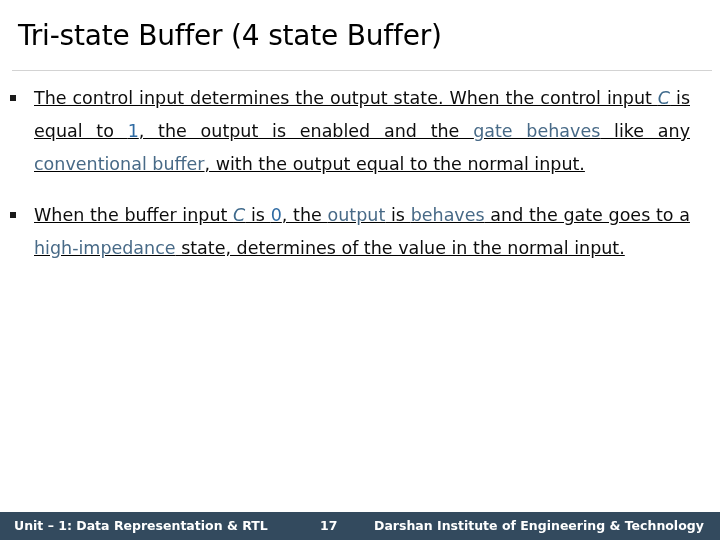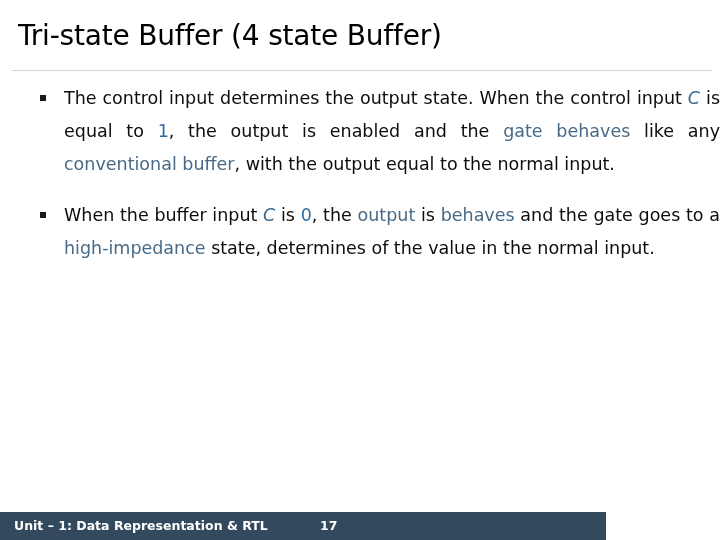--- a/index.html
+++ b/index.html
@@ -38,24 +38,25 @@
     position: absolute;
     left: 12px;
     top: 70px;
     width: 700px;
     height: 1px;
     background: #d3d3d3;
   }
   
   .body-area {
     position: absolute;
-    left: 36px;
+    left: 6px;
     top: 82px;
     width: 684px;
     height: 410px;
+    text-decoration: underline;
   }
   .bullet-row {
     display: flex;
     align-items: flex-start;
     margin-bottom: 18px;
   }
   .bullet-mark {
     flex: 0 0 auto;
     width: 28px;
     font-size: 18px;
@@ -91,21 +92,21 @@
   }
   .var {
     color: #3f6a8c;
     font-style: italic;
   }
   
   .footer {
     position: absolute;
     left: 0;
     top: 512px;
-    width: 606px;
+    width: 720px;
     height: 28px;
     background: #334a5e;
     color: #ffffff;
   }
   .footer-left {
     position: absolute;
     left: 14px;
     top: 0;
     height: 28px;
     line-height: 28px;
@@ -152,15 +153,16 @@
     <div class="bullet-row">
       <div class="bullet-mark"><span class="bullet-square"></span></div>
       <div class="bullet-text"><span>When the buffer input </span><span class="var">C</span><span> is </span><span class="num">0</span><span>, the </span><span class="hl">output</span><span> is </span><span class="hl">behaves</span><span> and the gate goes to a </span><span class="hl">high-impedance</span><span> state, determines of the value in the normal input.</span></div>
     </div>
 
   </div>
 
   <div class="footer">
     <div class="footer-left">Unit – 1: Data Representation &amp; RTL</div>
     <div class="footer-page">17</div>
+    <div class="footer-right">Darshan Institute of Engineering &amp; Technology</div>
   </div>
 
 </div>
 
 </body></html>

